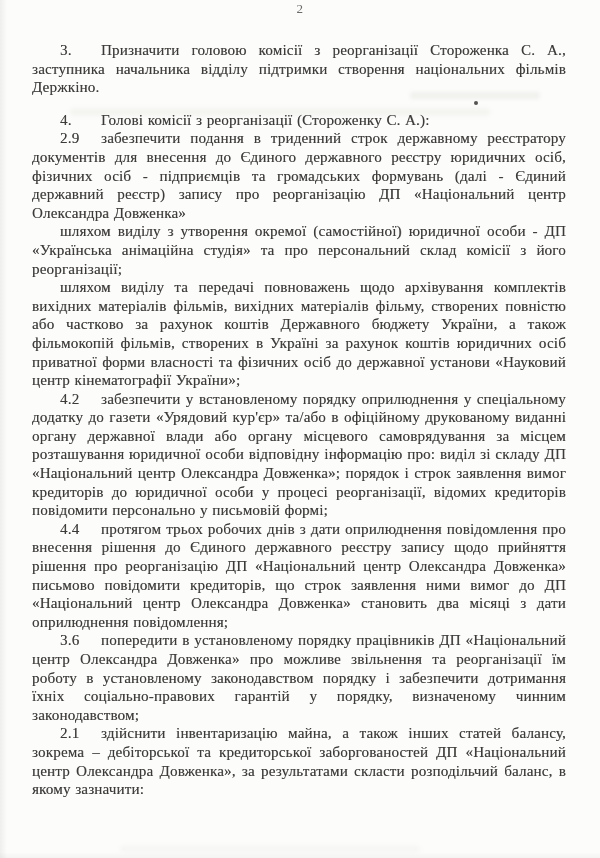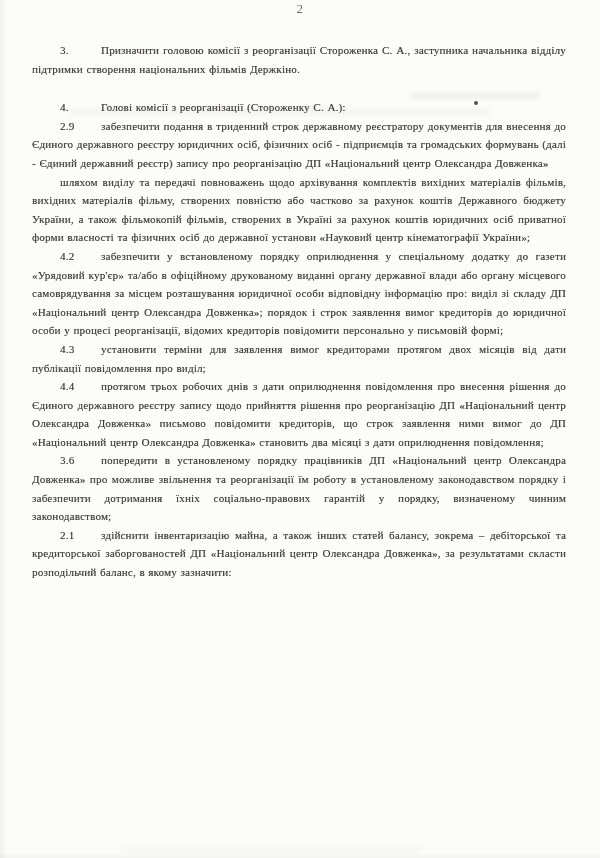--- a/index.html
+++ b/index.html
@@ -40,34 +40,34 @@
     font-size: 13px;
     color: #6a6a68;
     letter-spacing: 0.5px;
   }
   .doc-body {
     position: absolute;
     top: 41px;
     left: 32px;
     width: 534px;
     color: #3c3b39;
-    font-size: 11px;
+    font-size: 15px;
     line-height: 18.6px;
     text-align: justify;
     letter-spacing: 0.2px;
     word-spacing: 0.6px;
     text-shadow: 0.3px 0.3px 0.6px rgba(80,78,74,0.55);
   }
   p.para {
     margin: 0;
     padding: 0;
     text-indent: 28px;
   }
   p.para.gap-before {
-    margin-top: 20px;
+    margin-top: 14px;
   }
   .pnum {
     display: inline-block;
     width: 41px;
     text-indent: 0;
   }
   
   .smudge {
     position: absolute;
     background: rgba(140,138,132,0.10);
@@ -101,26 +101,26 @@
   <div class="page-number">2</div>
 
   <div class="doc-body">
 
     <p class="para"><span class="pnum">3.</span><span>Призначити головою комісії з реорганізації Стороженка С. А., заступника начальника відділу підтримки створення національних фільмів Держкіно.</span></p>
 
     <p class="para gap-before"><span class="pnum">4.</span><span>Голові комісії з реорганізації (Стороженку С. А.):</span></p>
 
     <p class="para"><span class="pnum">2.9</span><span>забезпечити подання в триденний строк державному реєстратору документів для внесення до Єдиного державного реєстру юридичних осіб, фізичних осіб - підприємців та громадських формувань (далі - Єдиний державний реєстр) запису про реорганізацію ДП «Національний центр Олександра Довженка»</span></p>
 
+    <p class="para"><span>шляхом виділу з утворення окремої (самостійної) юридичної особи - ДП «Українська анімаційна студія» та про персональний склад комісії з його реорганізації;</span></p>
 
     <p class="para"><span>шляхом виділу та передачі повноважень щодо архівування комплектів вихідних матеріалів фільмів, вихідних матеріалів фільму, створених повністю або частково за рахунок коштів Державного бюджету України, а також фільмокопій фільмів, створених в Україні за рахунок коштів юридичних осіб приватної форми власності та фізичних осіб до державної установи «Науковий центр кінематографії України»;</span></p>
 
     <p class="para"><span class="pnum">4.2</span><span>забезпечити у встановленому порядку оприлюднення у спеціальному додатку до газети «Урядовий кур'єр» та/або в офіційному друкованому виданні органу державної влади або органу місцевого самоврядування за місцем розташування юридичної особи відповідну інформацію про: виділ зі складу ДП «Національний центр Олександра Довженка»; порядок і строк заявлення вимог кредиторів до юридичної особи у процесі реорганізації, відомих кредиторів повідомити персонально у письмовій формі;</span></p>
 
-    <p class="para"><span class="pnum">4.3</span><span>установити терміни для заявлення вимог кредиторами протягом двох місяців від дати публікації повідомлення про виділ;</span></p>
 
     <p class="para"><span class="pnum">4.4</span><span>протягом трьох робочих днів з дати оприлюднення повідомлення про внесення рішення до Єдиного державного реєстру запису щодо прийняття рішення про реорганізацію ДП «Національний центр Олександра Довженка» письмово повідомити кредиторів, що строк заявлення ними вимог до ДП «Національний центр Олександра Довженка» становить два місяці з дати оприлюднення повідомлення;</span></p>
 
     <p class="para"><span class="pnum">3.6</span><span>попередити в установленому порядку працівників ДП «Національний центр Олександра Довженка» про можливе звільнення та реорганізації їм роботу в установленому законодавством порядку і забезпечити дотримання їхніх соціально-правових гарантій у порядку, визначеному чинним законодавством;</span></p>
 
     <p class="para"><span class="pnum">2.1</span><span>здійснити інвентаризацію майна, а також інших статей балансу, зокрема – дебіторської та кредиторської заборгованостей ДП «Національний центр Олександра Довженка», за результатами скласти розподільчий баланс, в якому зазначити:</span></p>
 
   </div>
 
   <div class="smudge smudge-a"></div>

